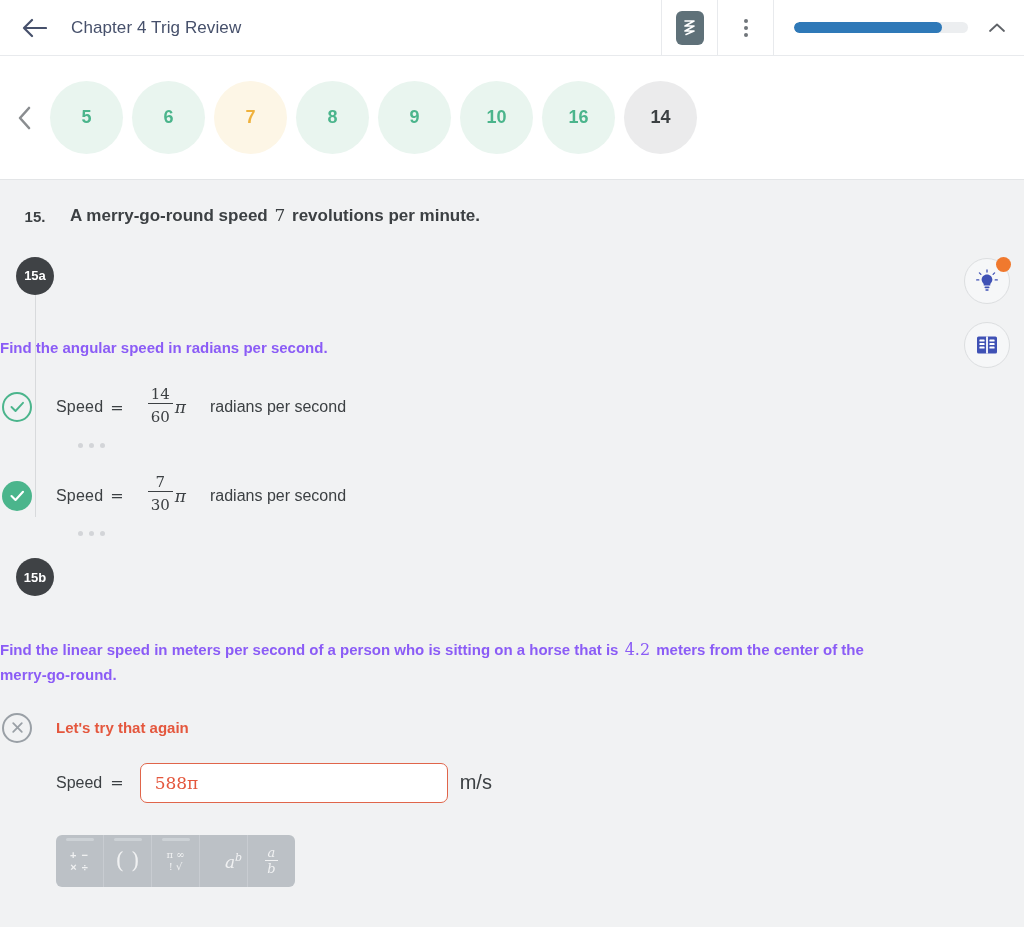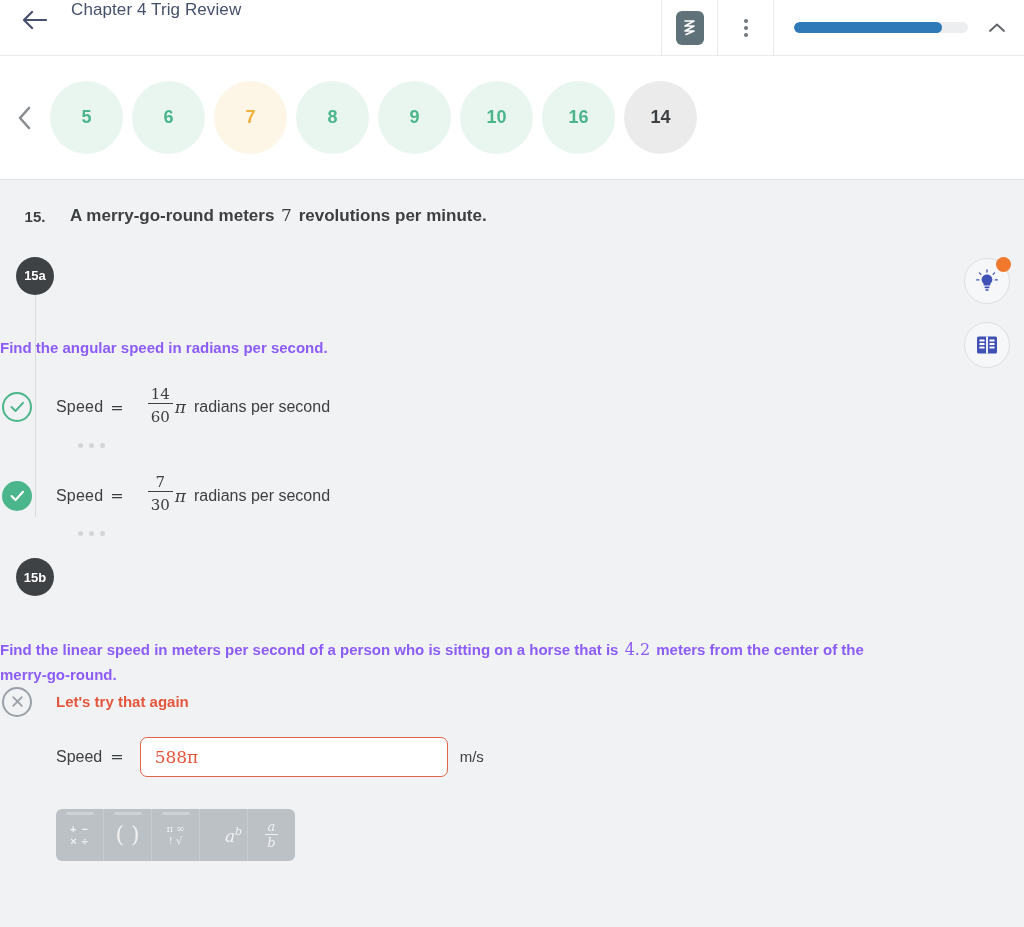--- a/index.html
+++ b/index.html
@@ -17,21 +17,21 @@
 
   
   .header {
     height: 56px;
     min-height: 56px;
     background: #ffffff;
     display: flex;
     align-items: stretch;
     border-bottom: 1px solid #e8eaed;
   }
-  .header-left { display: flex; flex: 1; padding-left: 14px; }
+  .header-left { display: flex; align-items: center; flex: 1; padding-left: 14px; }
   .back-arrow {
     width: 40px; height: 40px;
     display: flex; align-items: center; justify-content: center;
     cursor: pointer;
   }
   .header-title {
     font-size: 17px;
     font-weight: 400;
     color: #46506b;
     margin-left: 17px;
@@ -197,27 +197,27 @@
   }
   .frac .num { padding: 0 3px; }
   .frac .bar { height: 1px; width: 100%; background: #3c4043; margin: 1px 0; }
   .frac .den { padding: 4px 3px; }
   .pisym {
     font-family: "DejaVu Serif", "Liberation Serif", serif;
     font-size: 17px;
     font-style: italic;
     margin-left: 1px;
   }
-  .units { margin-left: 8px; font-size: 16px; color: #3c4043; }
+  .units { margin-left: 24px; font-size: 16px; color: #3c4043; }
 
   .dots { display: flex; gap: 6px; margin: 14px 0 0 78px; cursor: pointer; }
   .dots span { width: 5px; height: 5px; border-radius: 50%; background: #d3d5d8; }
 
   
-  .retry-row { display: flex; align-items: center; }
+  .retry-row { display: flex; align-items: center; margin-top: 26px; }
   .retry-text {
     margin-left: 24px;
     font-size: 15px;
     font-weight: 700;
     color: #e4573d;
   }
   .input-row { display: flex; align-items: center; margin-top: 20px; margin-left: 56px; }
   .input-label { font-size: 16px; color: #3c4043; }
   .math-input {
     width: 308px;
@@ -227,21 +227,21 @@
     background: #ffffff;
     margin-left: 16px;
     display: flex;
     align-items: center;
     padding: 0 14px;
     font-family: "DejaVu Serif", "Liberation Serif", serif;
     font-size: 17px;
     color: #e4573d;
     cursor: text;
   }
-  .input-units { margin-left: 12px; font-size: 15px; color: #3c4043; }
+  .input-units { margin-left: 12px; font-size: 20px; color: #3c4043; }
 
   
   .keypad {
     margin-top: 32px;
     margin-left: 56px;
     width: 239px;
     height: 52px;
     background: #bcc1c6;
     border-radius: 6px;
     display: flex;
@@ -364,21 +364,21 @@
         <div class="pill correct">16</div>
         <div class="pill blank">14</div>
       </div>
   </div>
 
   <div class="content">
 
     <div class="q-row">
       <div class="q-number">15.</div>
       <div class="q-text">
-        <span>A merry-go-round meters</span>
+        <span>A merry-go-round speed</span>
         <span class="mathnum">7</span>
         <span>revolutions per minute.</span>
       </div>
     </div>
 
     <div class="part" style="margin-top:28px;">
       <div class="rail">
         <div class="rail-line" style="top:38px; height:222px;"></div>
         <div class="badge">15a</div>
       </div>

